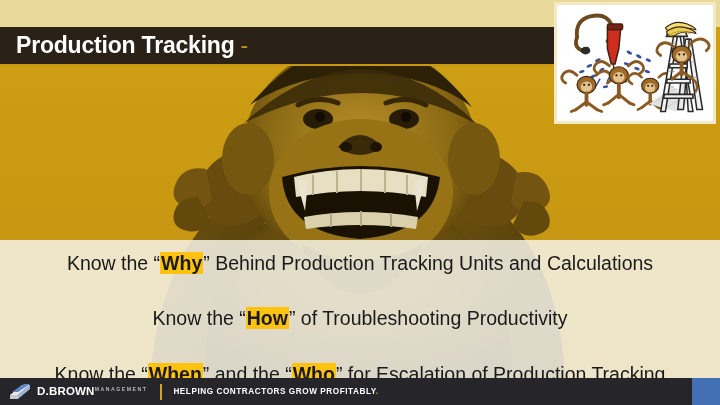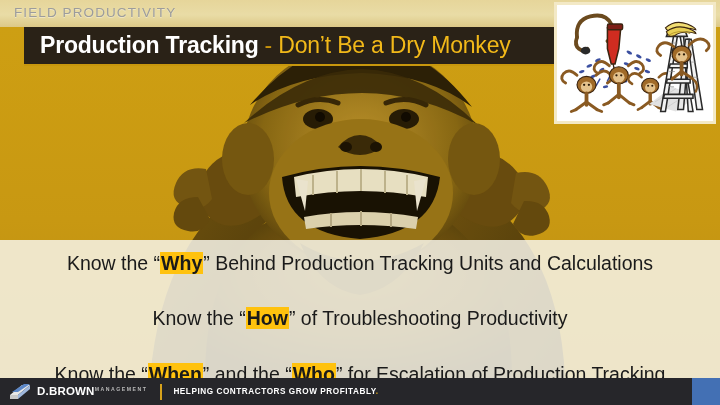--- a/index.html
+++ b/index.html
@@ -28,21 +28,20 @@
   .photo svg{ display:block; width:720px; height:351px; }
 
   
   .titlebar{
     position:absolute; left:0; top:27px; width:557px; height:39px;
     background:#2A2217;
     border-bottom:2px solid #C8970D;
     display:flex; align-items:center;
     padding-left:16px;
     z-index:6;
-    margin-left:24px;
   }
   .title-main{
     font-size:23px; font-weight:bold; color:#FFFFFF; white-space:nowrap;
     letter-spacing:-0.2px;
   }
   .title-sep{ font-size:23px; color:#C8930C; margin:0 6px; }
   .title-accent{ font-size:23px; color:#F2B919; white-space:nowrap; letter-spacing:-0.2px;}
 
   
   .inset{
@@ -83,23 +82,20 @@
   .divider{ width:2px; height:16px; background:#D7A21C; margin:0 11px 0 13px; }
   .tagline{ font-size:8.2px; font-weight:bold; color:#FFFFFF; letter-spacing:.55px; }
   .tagline .dot{ color:#D7A21C; }
   .url{ position:absolute; right:40px; font-size:8.2px; font-weight:bold; color:#FFFFFF; letter-spacing:.55px; }
 </style>
 </head>
 <body>
 
 <div class="slide">
 
-  <div class="eyebrow-strip">
-    <div class="eyebrow-text">FIELD PRODUCTIVITY</div>
-  </div>
 
   <div class="photo">
     <svg viewBox="0 0 720 351" preserveAspectRatio="none" aria-hidden="true">
       <defs>
         <linearGradient id="bgG" x1="0" y1="0" x2="0" y2="1">
           <stop offset="0%" stop-color="#D9A815"></stop>
           <stop offset="55%" stop-color="#D3A113"></stop>
           <stop offset="100%" stop-color="#C59714"></stop>
         </linearGradient>
         <radialGradient id="furG" cx="50%" cy="40%" r="62%">
@@ -180,21 +176,20 @@
 
       <g opacity="0.05" fill="#000">
         <rect x="0" y="0" width="720" height="351"></rect>
       </g>
     </svg>
   </div>
 
   <div class="titlebar">
     <span class="title-main">Production Tracking</span>
     <span class="title-sep">-</span>
-    <span class="title-accent">Don’t Be a Dry Monkey</span>
   </div>
 
   <div class="inset">
     <svg viewBox="0 0 162 122" preserveAspectRatio="xMidYMid meet" aria-hidden="true">
       <rect x="0" y="0" width="162" height="122" fill="#FFFFFF"></rect>
 
       <path d="M20 34 q-2 -18 14 -22 q16 -4 22 8 q6 12 -4 18" stroke="#6B4A1E" stroke-width="4" fill="none" stroke-linecap="round"></path>
       <path d="M20 34 q-3 8 2 12 q5 4 9 0" stroke="#6B4A1E" stroke-width="4" fill="none" stroke-linecap="round"></path>
       <ellipse cx="29" cy="48" rx="5" ry="4" fill="#2A2A2A"></ellipse>
 

